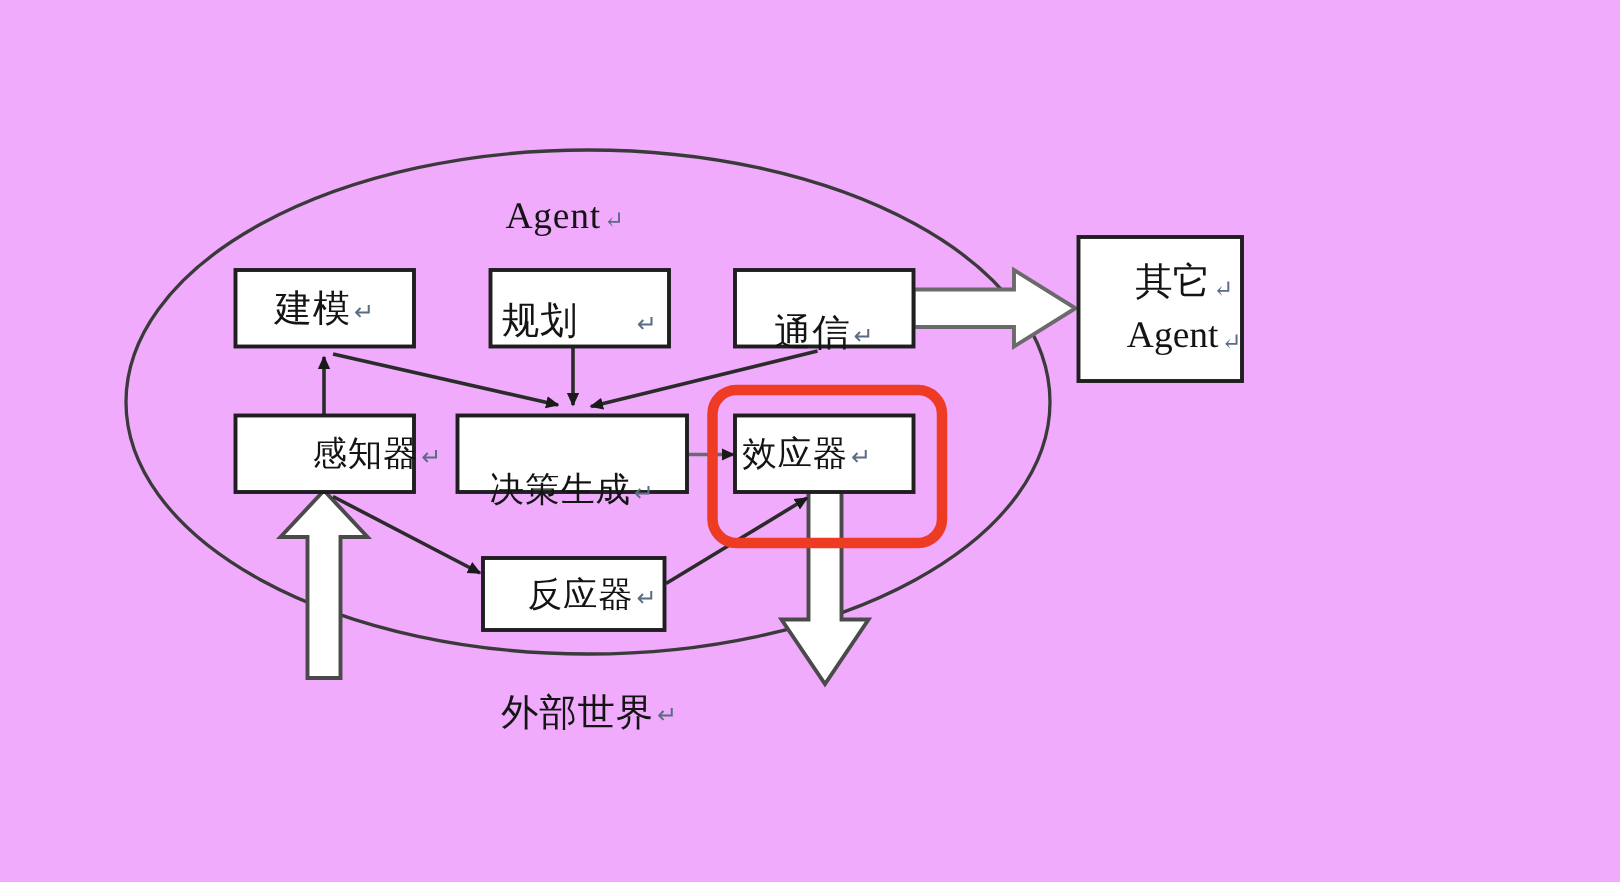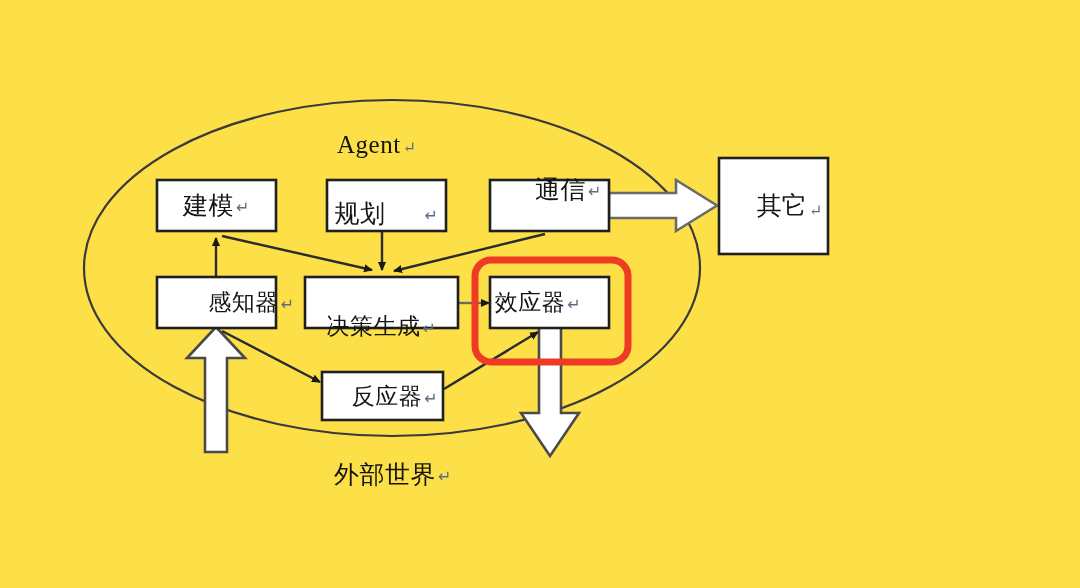--- a/index.html
+++ b/index.html
@@ -4,21 +4,21 @@
 <style>
   html, body {
     margin: 0;
     padding: 0;
     background: #ffffff;
   }
   #canvas {
     position: relative;
     width: 1080px;
     height: 588px;
-    background: #fde047;
+    background: #f0abfc;
     font-family: "Liberation Serif", "DejaVu Serif", serif;
     overflow: hidden;
   }
   #diagram-svg {
     position: absolute;
     left: 0;
     top: 0;
     width: 1080px;
     height: 588px;
   }
@@ -147,21 +147,21 @@
   <div class="node-label box-label" style="left:157px; top:180px; width:119px; height:51px;">
     <span>建模</span>
       <span class="pilcrow">↵</span>
   </div>
 
   <div class="node-label box-label" style="left:327px; top:180px; width:119px; height:67px;gap:37px;">
     <span>规划</span>
       <span class="pilcrow">↵</span>
   </div>
 
-  <div class="node-label box-label" style="left:490px; top:164px; width:119px; height:51px;padding-left:19px;">
+  <div class="node-label box-label" style="left:490px; top:196px; width:119px; height:51px;">
     <span>通信</span>
       <span class="pilcrow">↵</span>
   </div>
 
   <div class="node-label box-label" style="left:157px; top:277px; width:119px; height:51px; font-size:23px;padding-left:35px;">
     <span>感知器</span>
       <span class="pilcrow">↵</span>
   </div>
 
   <div class="node-label box-label" style="left:305px; top:277px; width:153px; height:51px; font-size:23px;margin-top:24px;">
@@ -176,20 +176,23 @@
 
   <div class="node-label box-label" style="left:322px; top:372px; width:146px; height:48px; font-size:23px;">
     <span>反应器</span>
       <span class="pilcrow">↵</span>
   </div>
 
   <div class="other-agent-label" style="left:719px; top:158px; width:109px; height:96px;">
     <div>
       <span class="other-agent-line1">其它</span><span class="pilcrow">↵</span>
     </div>
+    <div>
+      <span class="other-agent-line2">Agent</span><span class="pilcrow">↵</span>
+    </div>
   </div>
 
   <div class="node-label free-label" style="left:0px; top:458px; width:1080px; height:32px; justify-content:flex-start; padding-left:334px;">
     <span>外部世界</span>
       <span class="pilcrow">↵</span>
   </div>
 
 </div>
 
 </body></html>

